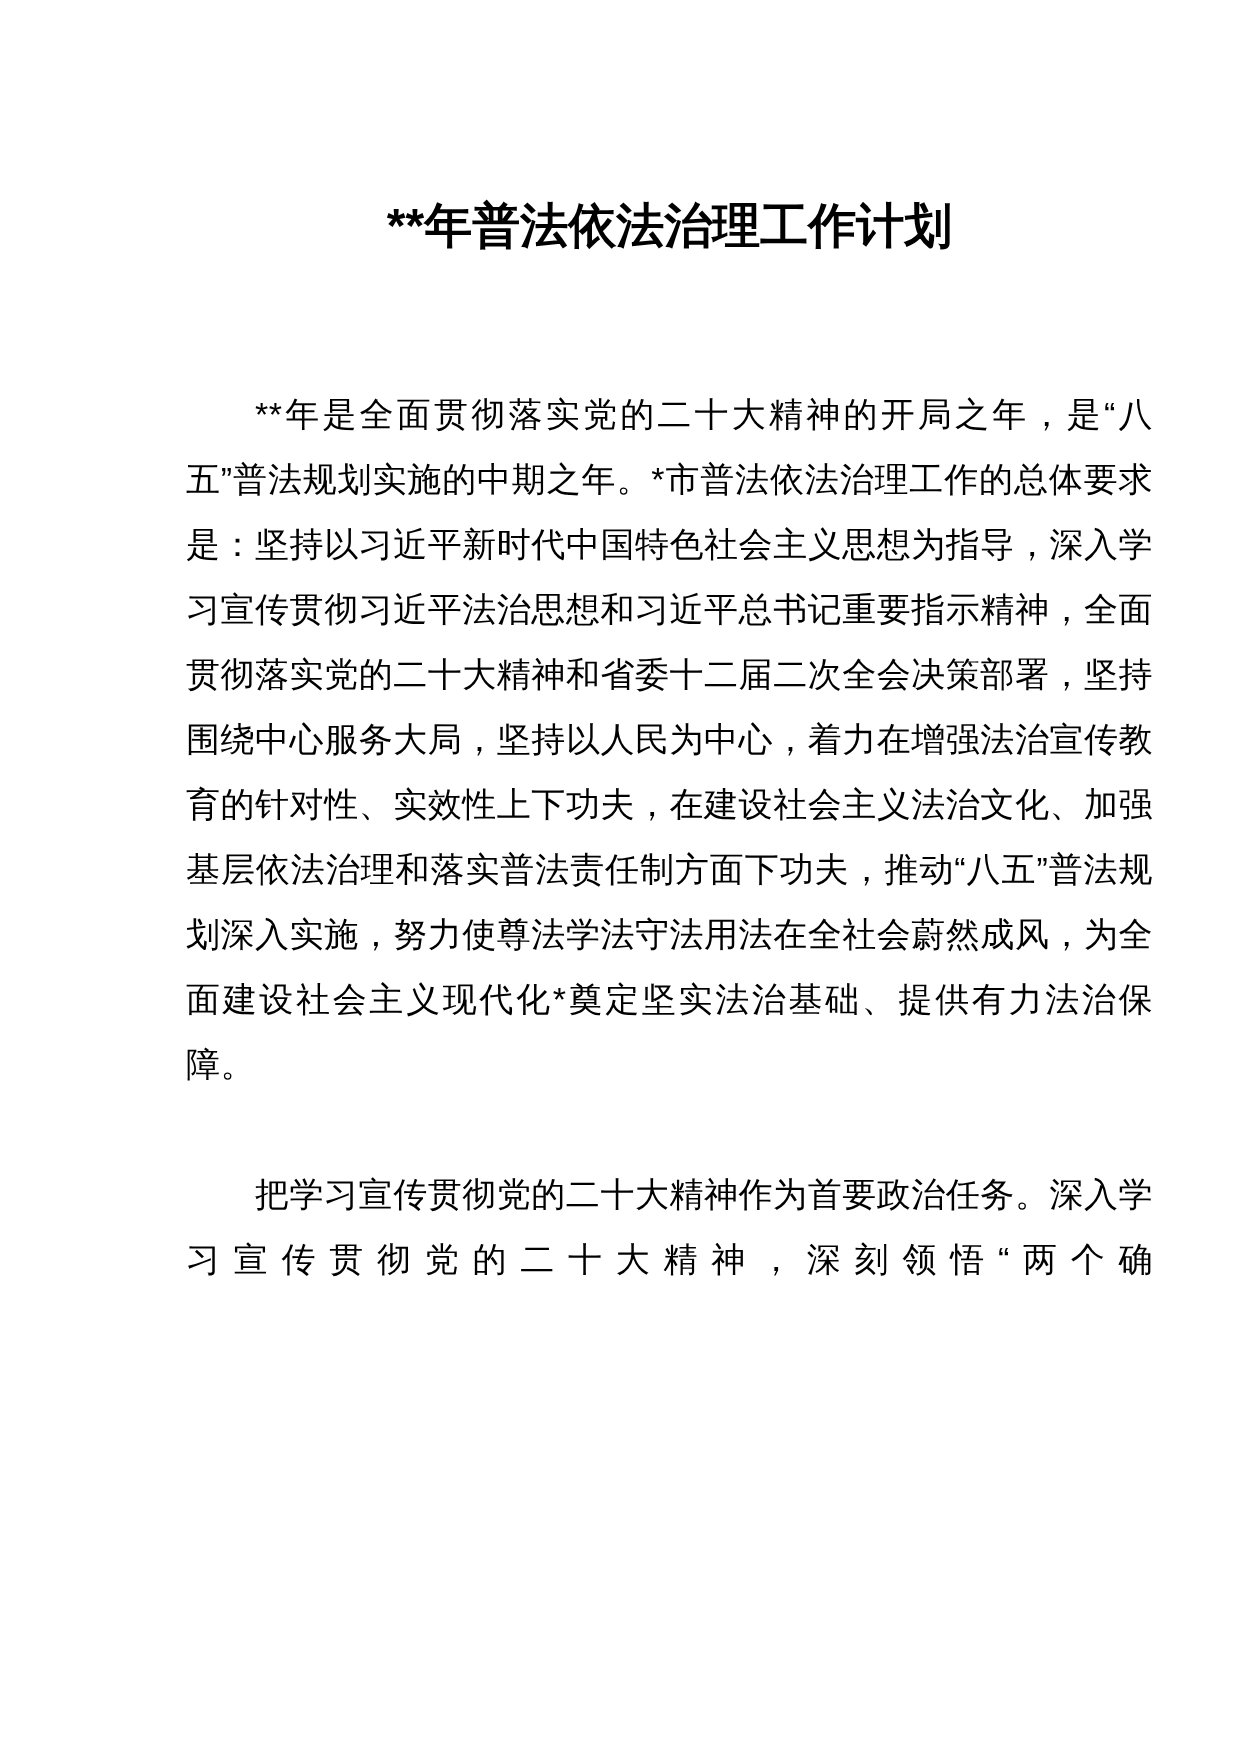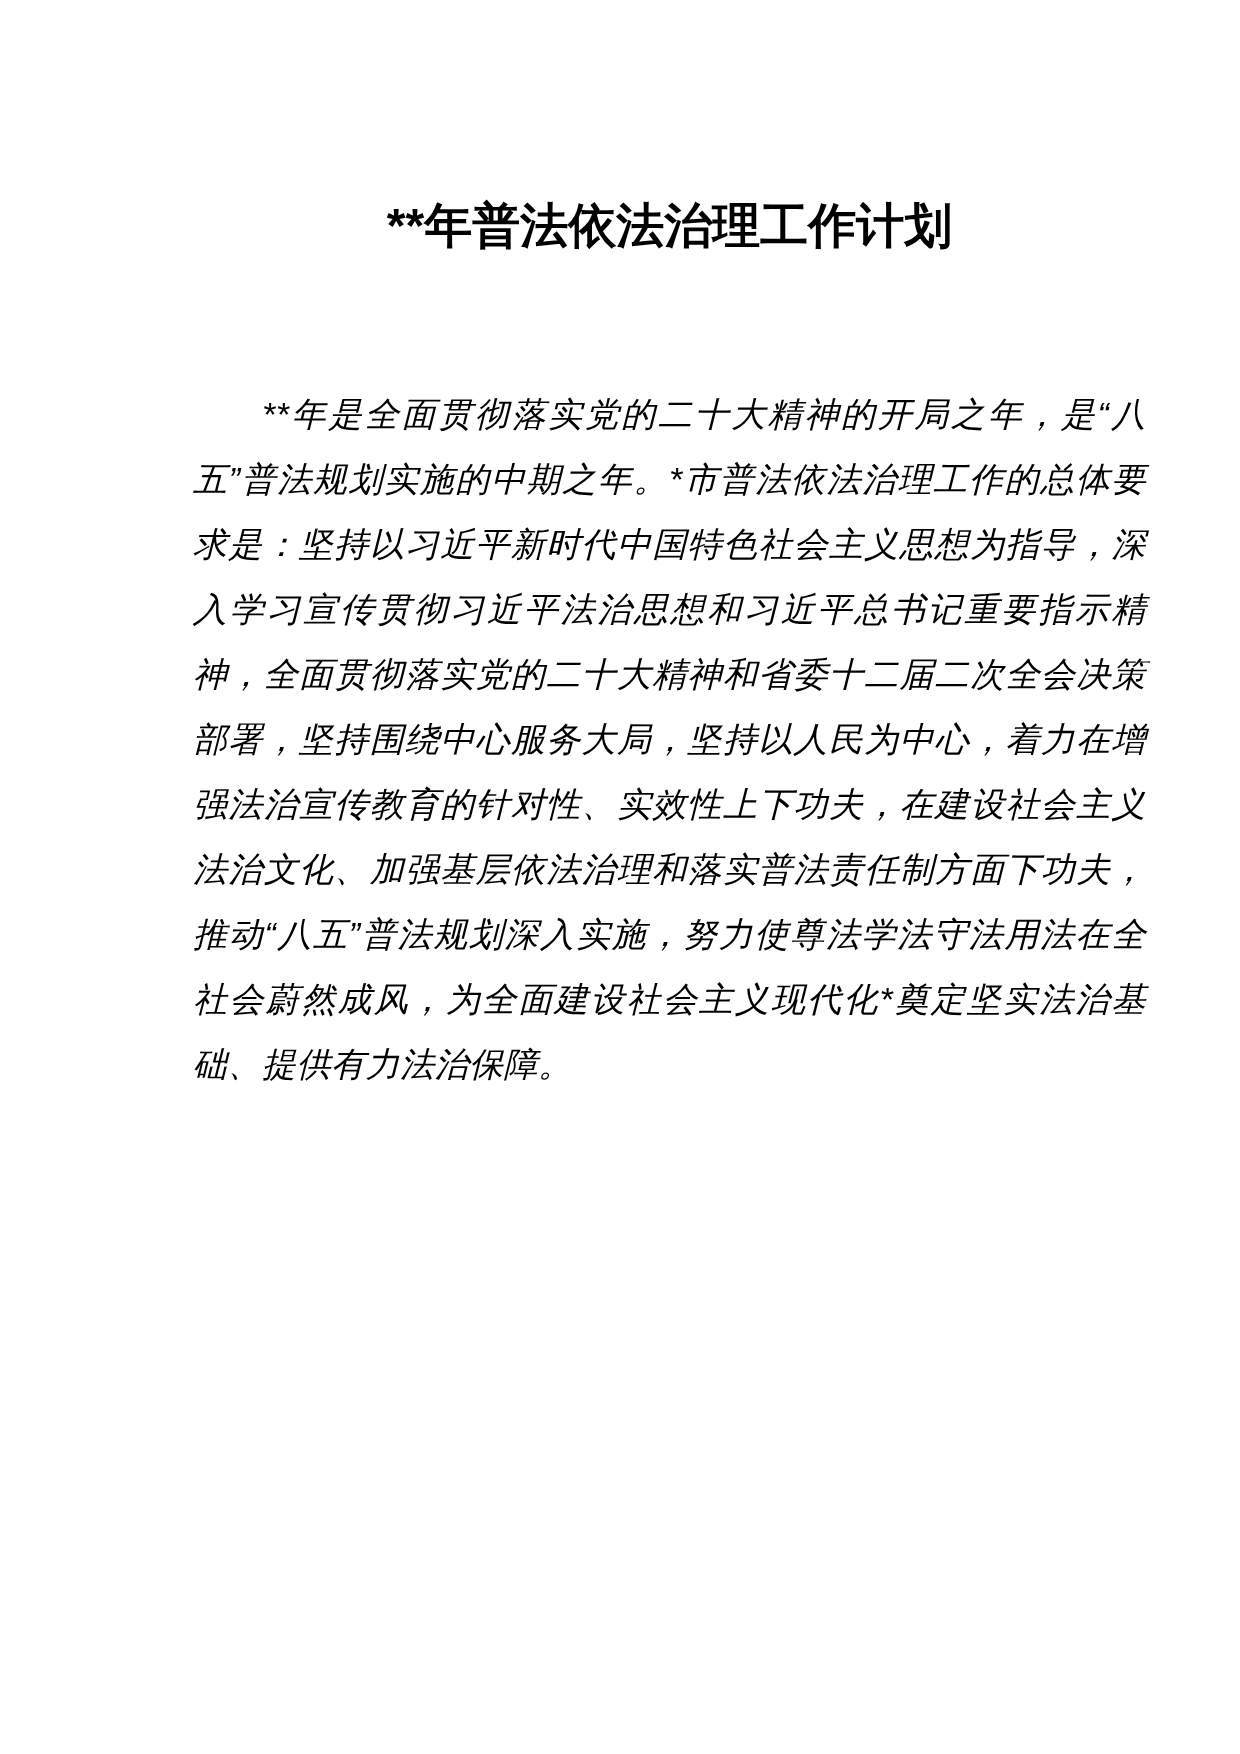--- a/index.html
+++ b/index.html
@@ -23,38 +23,38 @@
     line-height: 60px;
     font-weight: 700;
     text-align: center;
     margin: 0 0 126px 0;
     white-space: nowrap;
   }
   .para {
     font-size: 34px;
     line-height: 65px;
     font-weight: 400;
-    margin: 8px;
+    margin: 1px;
     text-align: justify;
     text-justify: inter-ideograph;
     letter-spacing: 0.5px;
-    font-style: italic;
   }
   .para + .para {
     margin-top: 65px;
   }
   .indent {
     text-indent: 69px;
   }
   .stretch-last {
     text-align-last: justify;
   }
 </style>
 </head>
 <body>
 
 <div class="page">
   <h1 class="doc-title">**年普法依法治理工作计划</h1>
 
   <p class="para indent">**年是全面贯彻落实党的二十大精神的开局之年，是“八五”普法规划实施的中期之年。*市普法依法治理工作的总体要求是：坚持以习近平新时代中国特色社会主义思想为指导，深入学习宣传贯彻习近平法治思想和习近平总书记重要指示精神，全面贯彻落实党的二十大精神和省委十二届二次全会决策部署，坚持围绕中心服务大局，坚持以人民为中心，着力在增强法治宣传教育的针对性、实效性上下功夫，在建设社会主义法治文化、加强基层依法治理和落实普法责任制方面下功夫，推动“八五”普法规划深入实施，努力使尊法学法守法用法在全社会蔚然成风，为全面建设社会主义现代化*奠定坚实法治基础、提供有力法治保障。</p>
 
 
+  <p class="para indent stretch-last">把学习宣传贯彻党的二十大精神作为首要政治任务。深入学习宣传贯彻党的二十大精神，深刻领悟“两个确</p>
 </div>
 
 </body></html>

